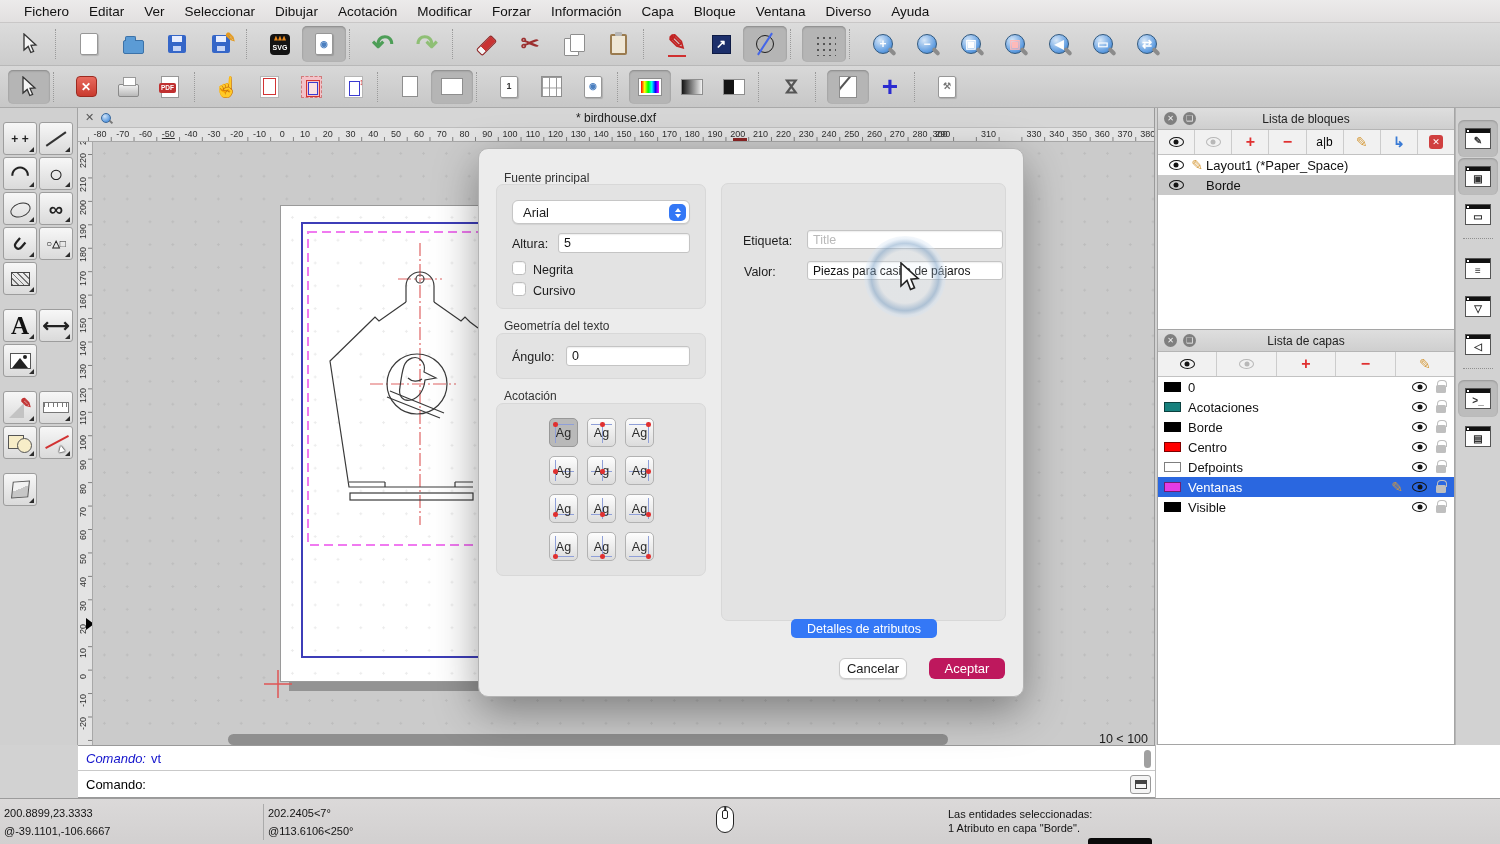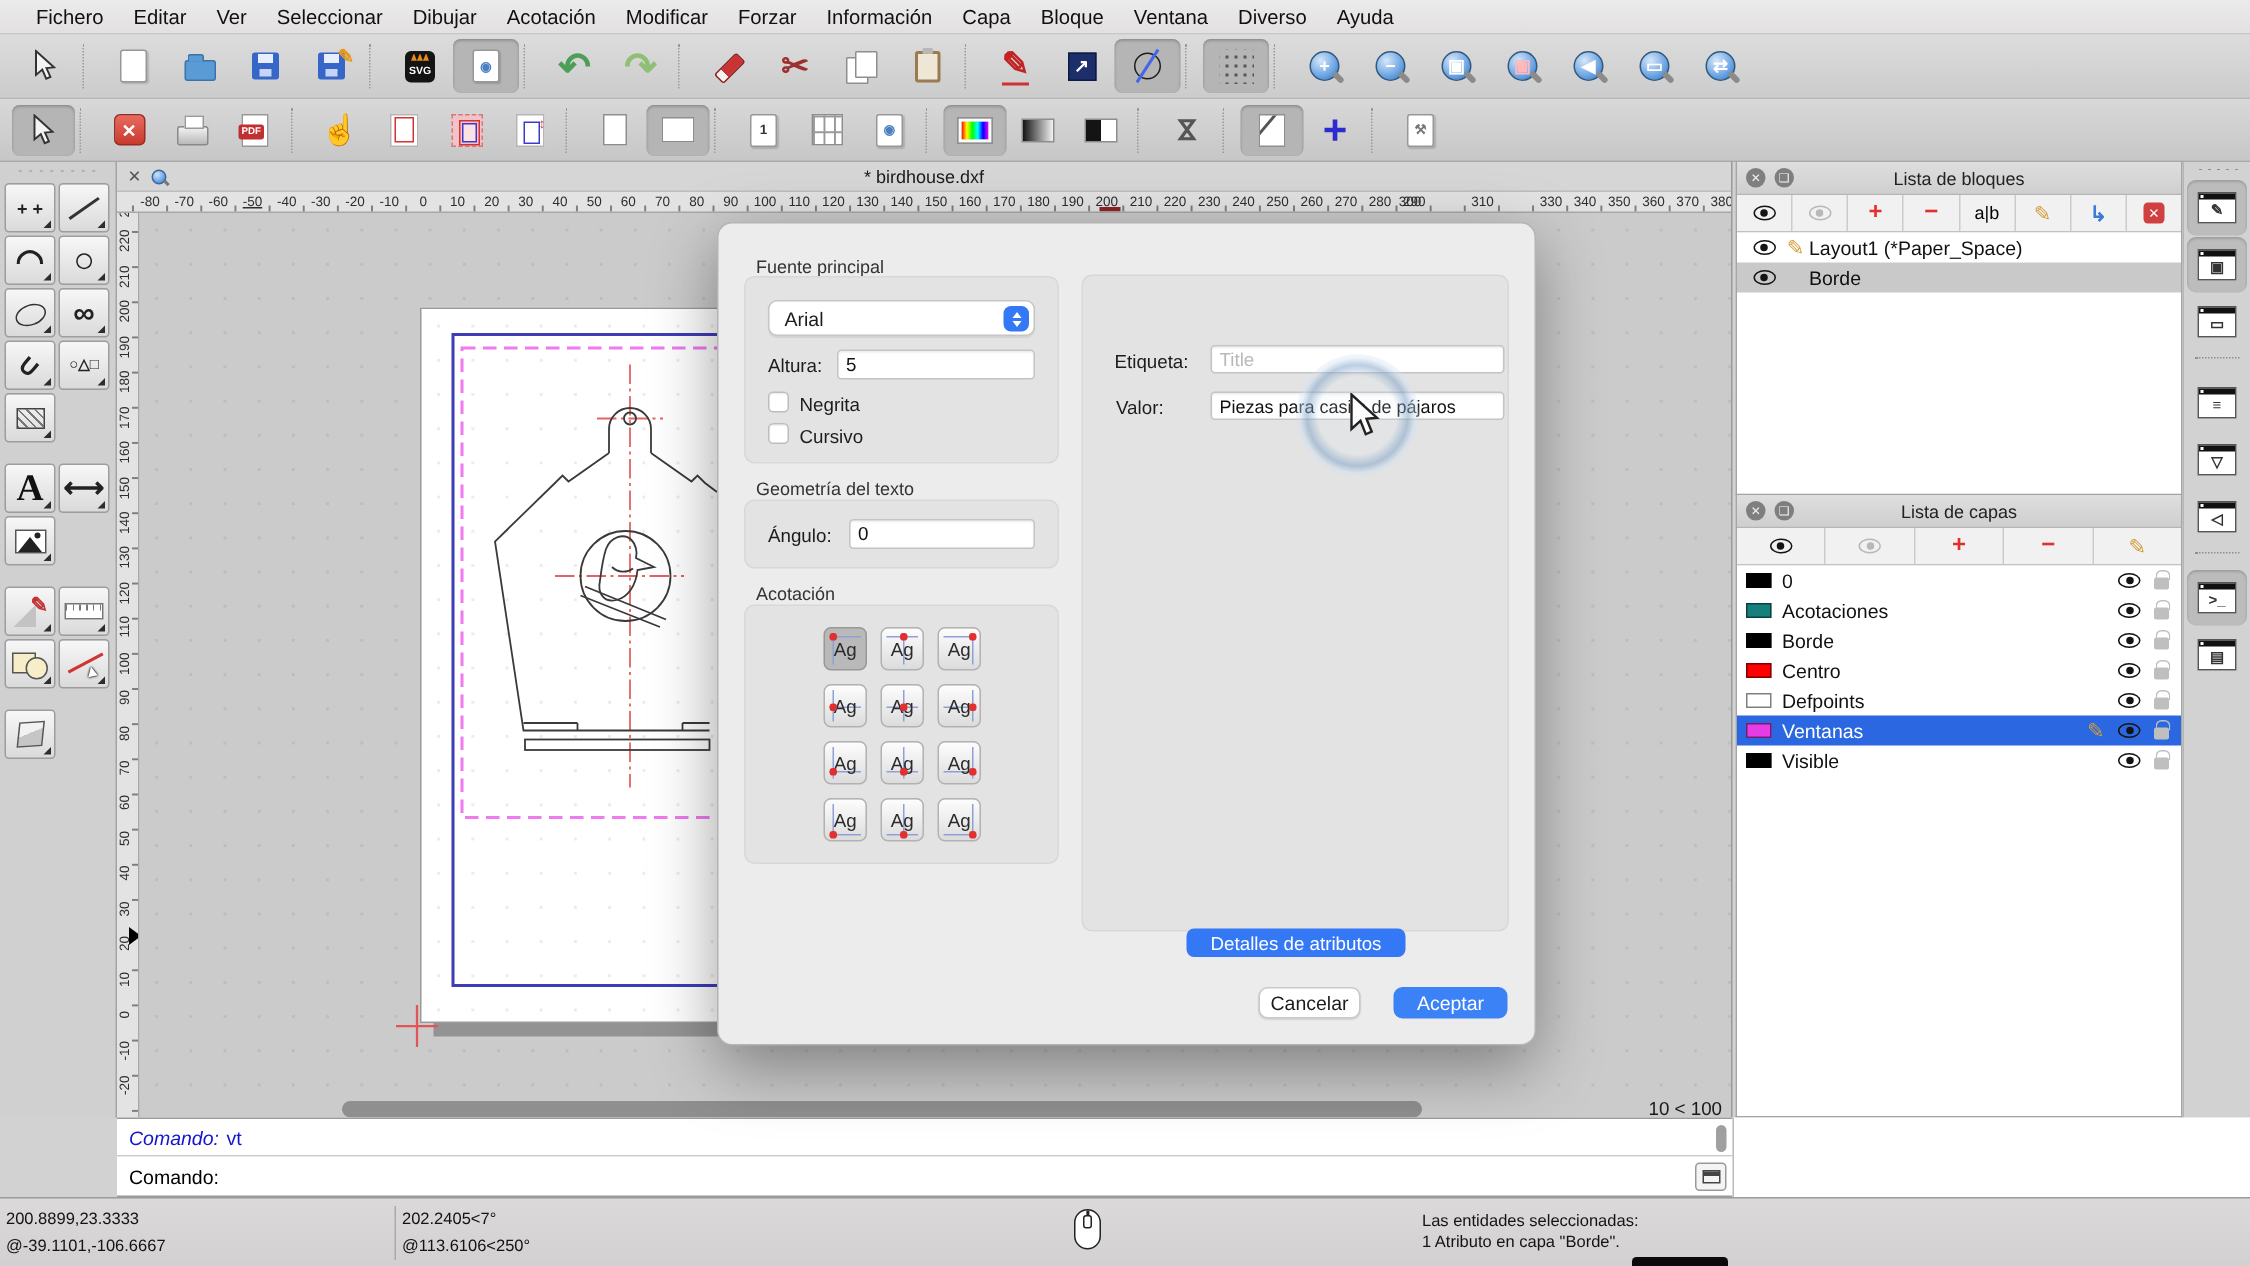--- a/index.html
+++ b/index.html
@@ -178,21 +178,21 @@
 #aligngrid{position:absolute;left:52px;top:14px;display:grid;grid-template-columns:repeat(3,29px);gap:9px}
 .alignbtn{width:29px;height:29px;border:1px solid #b2b2b2;border-radius:5px;background:linear-gradient(#fdfdfd,#dcdcdc);position:relative;overflow:hidden}
 .alignbtn.sel{background:#b9b9b9;border-color:#989898}
 .alignbtn .vline{position:absolute;top:3px;bottom:3px;width:1px;background:#8f9fd8}
 .alignbtn .hline{position:absolute;left:3px;right:3px;height:1px;background:#8f9fd8}
 .alignbtn .aglab{position:absolute;left:0;right:0;top:7px;text-align:center;font-size:12.5px;color:#2b2b2b;z-index:2}
 .alignbtn .adot{position:absolute;width:4.5px;height:4.5px;border-radius:50%;background:#e03030;z-index:3}
 #attrpanel{position:absolute;left:242px;top:34px;width:285px;height:438px;background:#e3e3e3;border:1px solid #d8d8d8;border-radius:7px}
 .bluebtn{position:absolute;background:#3478f6;color:#fff;border-radius:5px;display:flex;align-items:center;justify-content:center;font-size:12.5px}
 #cancelbtn{position:absolute;left:360px;top:509px;width:68px;height:21px;background:#fff;border:1px solid #c9c9c9;border-radius:6px;display:flex;align-items:center;justify-content:center;font-size:13px;box-shadow:0 1px 1px rgba(0,0,0,.1)}
-#okbtn{position:absolute;left:450px;top:509px;width:76px;height:21px;background:#3b82f6;color:#fff;border-radius:6px;display:flex;align-items:center;justify-content:center;font-size:13px}
+#okbtn{position:absolute;left:450px;top:509px;width:76px;height:21px;background:#be185d;color:#fff;border-radius:6px;display:flex;align-items:center;justify-content:center;font-size:13px}
 #detailsbtn{left:312px;top:470px;width:146px;height:19px}
 
 
 #halo{position:absolute;left:864px;top:236px;width:82px;height:82px;border-radius:50%;z-index:30;background:radial-gradient(circle,rgba(220,235,248,.15) 45%,rgba(130,165,200,.55) 58%,rgba(205,222,240,.4) 66%,rgba(235,242,250,.18) 75%,transparent 82%)}
 #bigcursor{position:absolute;left:898px;top:262px;z-index:31}
 
 
 #cmdhist{position:absolute;left:78px;top:745px;width:1077px;height:26px;background:#fff;border-top:1px solid #9a9a9a;border-bottom:1px solid #c9c9c9;display:flex;align-items:center;padding-left:8px;font-size:13px}
 #cmdhist .lab{color:#1414cc;font-style:italic}
 #cmdhist .val{color:#1414cc;margin-left:5px}

